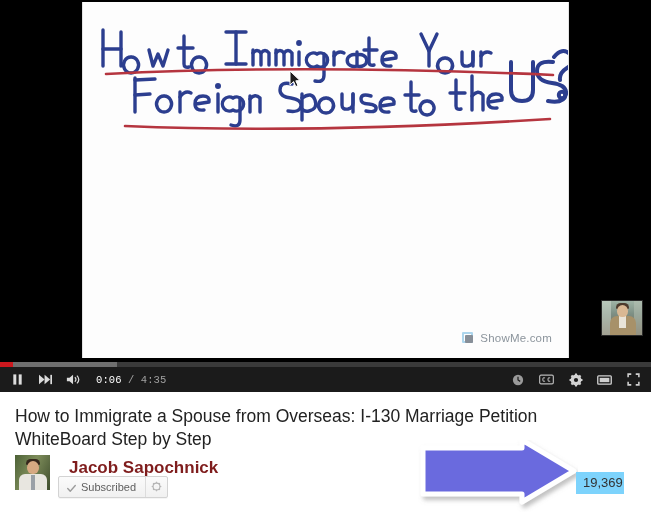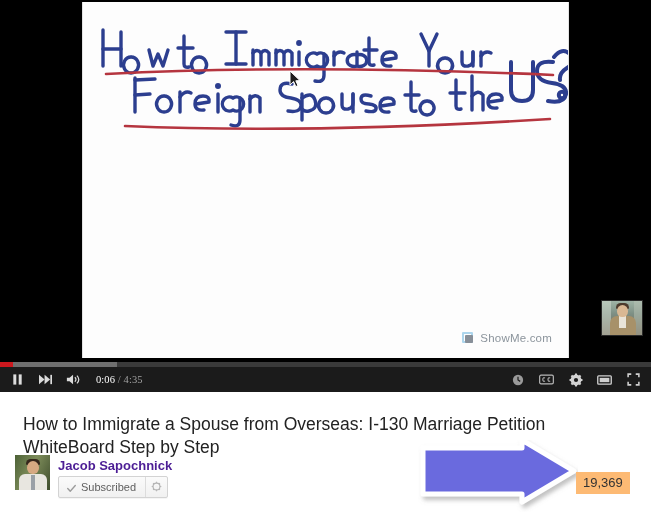--- a/index.html
+++ b/index.html
@@ -199,21 +199,21 @@
     height: 15px;
     display: flex;
     align-items: center;
     justify-content: center;
     cursor: pointer;
   }
   .ctl-btn svg { display: block; }
   #time-display {
     font-size: 10.5px;
     color: #ffffff;
-    font-family: Liberation Serif, serif;
+    font-family: Liberation Mono, monospace;
     white-space: nowrap;
     margin-left: 2px;
     letter-spacing: .1px;
     text-align: right;
   }
   #time-display .t-total { color: #a0a0a0; }
 
   
   #meta {
     position: absolute;
@@ -226,21 +226,21 @@
 
   #video-title {
     position: absolute;
     left: 15px;
     top: 13px;
     width: 560px;
     font-size: 17.5px;
     line-height: 23px;
     color: #222222;
     font-weight: normal;
-    margin: 8px;
+    margin: 0;
   }
 
   #avatar {
     position: absolute;
     left: 15px;
     top: 455px;
     width: 35px;
     height: 35px;
     overflow: hidden;
     background: #3b4a2e;
@@ -272,25 +272,25 @@
   }
   #avatar .av-tie {
     position: absolute;
     left: 16px; top: 20px;
     width: 4px; height: 15px;
     background: #9aa0a6;
   }
 
   #channel-name {
     position: absolute;
-    left: 58px;
+    left: 69px;
     top: 458px;
-    font-size: 13px;
+    font-size: 17px;
     font-weight: bold;
-    color: #4c1d95;
+    color: #7f1d1d;
   }
 
   #subscribe-group {
     position: absolute;
     left: 58px;
     top: 476px;
     display: flex;
     align-items: stretch;
     border: 1px solid #d3d3d3;
     border-radius: 2px;
@@ -341,22 +341,22 @@
     line-height: 15.5px;
     color: #ffffff;
     font-family: "Liberation Sans", sans-serif;
     pointer-events: none;
   }
 
   #viewcount-highlight {
     position: absolute;
     left: 576px;
     top: 472px;
-    padding: 3px 7px 4px 7px;
-    background: #fdba74;
+    padding: 3px 1px 4px 7px;
+    background: #7dd3fc;
     font-size: 13px;
     color: #333333;
     line-height: 15px;
   }
 </style>
 </head>
 <body>
 
 <div id="player">
 

